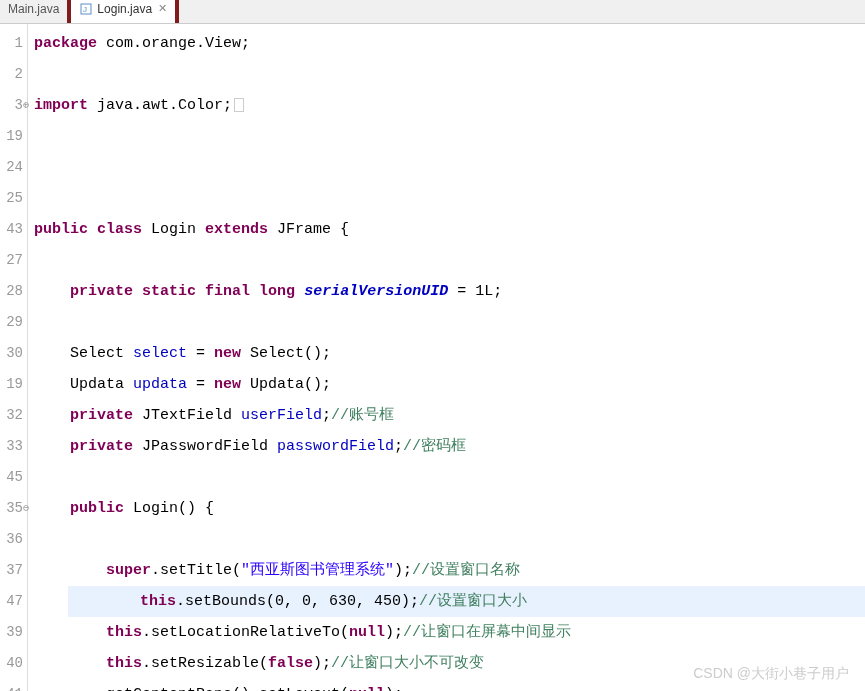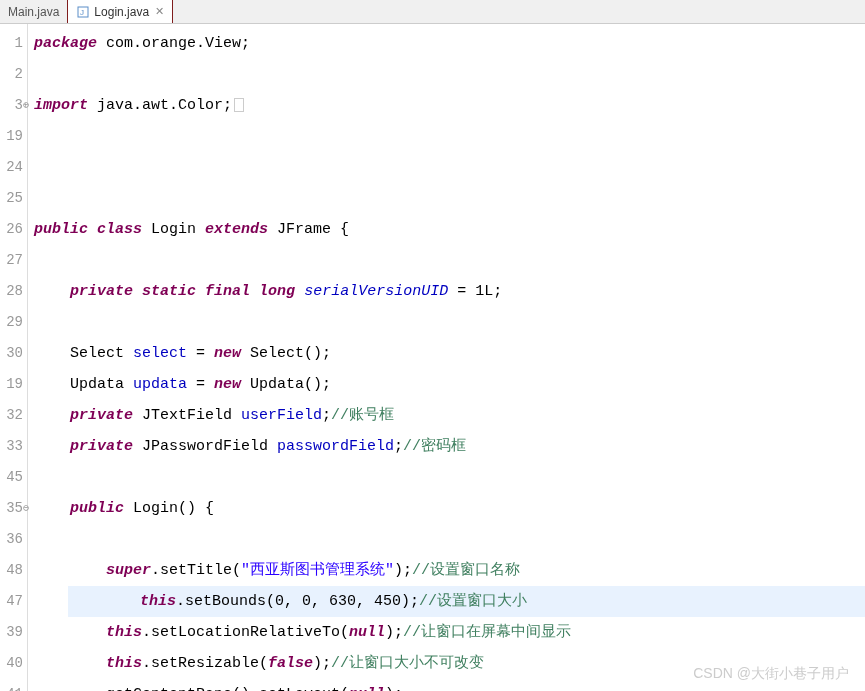--- a/index.html
+++ b/index.html
@@ -17,26 +17,25 @@
     }
     .tab-bar {
       display: flex;
       background: #f0f0f0;
       border-bottom: 1px solid #ccc;
       height: 24px;
       align-items: center;
     }
     .tab {
       display: flex;
-      align-items: center;
       padding: 2px 8px;
       font-size: 12px;
       font-family: Tahoma, sans-serif;
       color: #555;
-      border-right: 1px solid #7f1d1d;
+      border-right: 4px solid #7f1d1d;
       height: 100%;
       cursor: pointer;
     }
     .tab.active {
       background: #fff;
       color: #333;
     }
     .tab-icon {
       width: 14px;
       height: 14px;
@@ -96,25 +95,25 @@
       overflow: hidden;
     }
     .code-line {
       height: 31px;
       line-height: 31px;
     }
     .code-line.highlight {
       background: #e8f2fe;
       margin-left: 34px;
     }
-    .kw { color: #7f0055; font-weight: bold; font-style: italic; }
+    .kw { color: #7f0055; font-weight: bold; }
     .str { color: #2a00ff; }
     .com { color: #3f7f5f; text-align: right; }
     .field { color: #0000c0; }
-    .sfield { color: #0000c0; font-style: italic; font-weight: normal; margin-top: 10px; }
+    .sfield { color: #0000c0; font-style: italic; font-weight: bold; margin-top: 10px; }
     .watermark {
       position: absolute;
       right: 16px;
       bottom: 8px;
       color: #ccc;
       font-size: 14px;
       font-family: sans-serif;
       pointer-events: none;
     }
     .fold-box {
@@ -146,32 +145,32 @@
 </div>
 
 <div class="editor">
   <div class="gutter" id="gutter">
       <div class="gutter-line">1</div>
       <div class="gutter-line">2</div>
       <div class="gutter-line has-marker">3</div>
       <div class="gutter-line">19</div>
       <div class="gutter-line">24</div>
       <div class="gutter-line">25</div>
-      <div class="gutter-line">26</div>
+      <div class="gutter-line">43</div>
       <div class="gutter-line">27</div>
       <div class="gutter-line">28</div>
       <div class="gutter-line">29</div>
       <div class="gutter-line">30</div>
       <div class="gutter-line">19</div>
       <div class="gutter-line">32</div>
       <div class="gutter-line">33</div>
       <div class="gutter-line">45</div>
       <div class="gutter-line has-minus">35</div>
       <div class="gutter-line">36</div>
-      <div class="gutter-line">48</div>
+      <div class="gutter-line">37</div>
       <div class="gutter-line">47</div>
       <div class="gutter-line">39</div>
       <div class="gutter-line">40</div>
       <div class="gutter-line">41</div>
     </div>
   <div class="code" id="code"><div class="code-line"><span class="kw">package</span><span> com.orange.View;</span></div><div class="code-line"></div><div class="code-line"><span class="kw">import</span><span> java.awt.Color;</span><span class="fold-box"></span></div><div class="code-line"></div><div class="code-line"></div><div class="code-line"></div><div class="code-line"><span class="kw">public</span><span> </span><span class="kw">class</span><span> Login </span><span class="kw">extends</span><span> JFrame {</span></div><div class="code-line"></div><div class="code-line">    <span class="kw">private</span><span> </span><span class="kw">static</span><span> </span><span class="kw">final</span><span> </span><span class="kw">long</span><span> </span><span class="sfield">serialVersionUID</span><span> = 1L;</span></div><div class="code-line"></div><div class="code-line">    <span>Select </span><span class="field">select</span><span> = </span><span class="kw">new</span><span> Select();</span></div><div class="code-line">    <span>Updata </span><span class="field">updata</span><span> = </span><span class="kw">new</span><span> Updata();</span></div><div class="code-line">    <span class="kw">private</span><span> JTextField </span><span class="field">userField</span><span>;</span><span class="com">//账号框</span></div><div class="code-line">    <span class="kw">private</span><span> JPasswordField </span><span class="field">passwordField</span><span>;</span><span class="com">//密码框</span></div><div class="code-line"></div><div class="code-line">    <span class="kw">public</span><span> Login() {</span></div><div class="code-line"></div><div class="code-line">        <span class="kw">super</span><span>.setTitle(</span><span class="str">"西亚斯图书管理系统"</span><span>);</span><span class="com">//设置窗口名称</span></div><div class="code-line highlight">        <span class="kw">this</span><span>.setBounds(0, 0, 630, 450);</span><span class="com">//设置窗口大小</span></div><div class="code-line">        <span class="kw">this</span><span>.setLocationRelativeTo(</span><span class="kw">null</span><span>);</span><span class="com">//让窗口在屏幕中间显示</span></div><div class="code-line">        <span class="kw">this</span><span>.setResizable(</span><span class="kw">false</span><span>);</span><span class="com">//让窗口大小不可改变</span></div><div class="code-line">        <span>getContentPane().setLayout(</span><span class="kw">null</span><span>);</span></div></div>
 </div>
 
 <div class="watermark">CSDN @大街小巷子用户</div>
 

